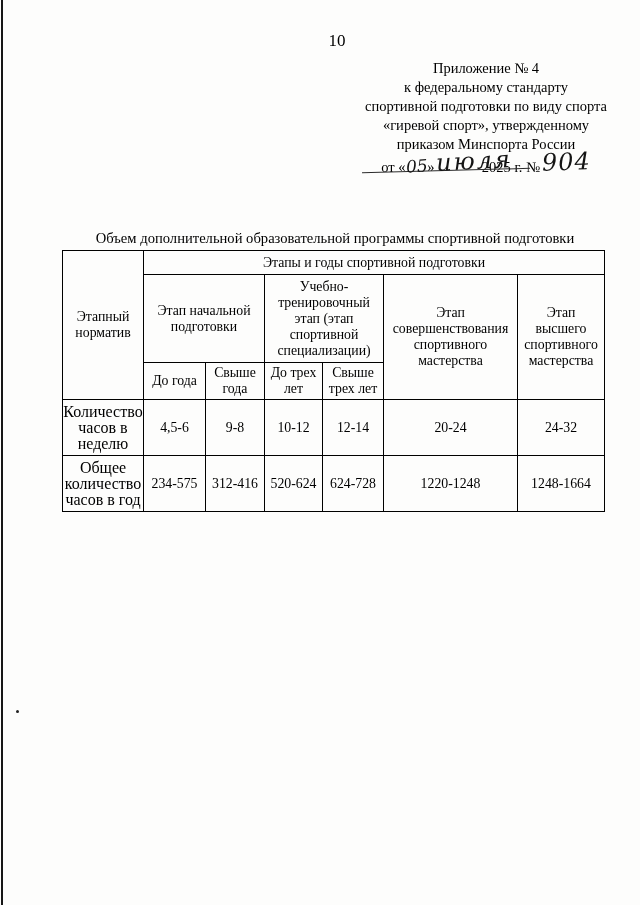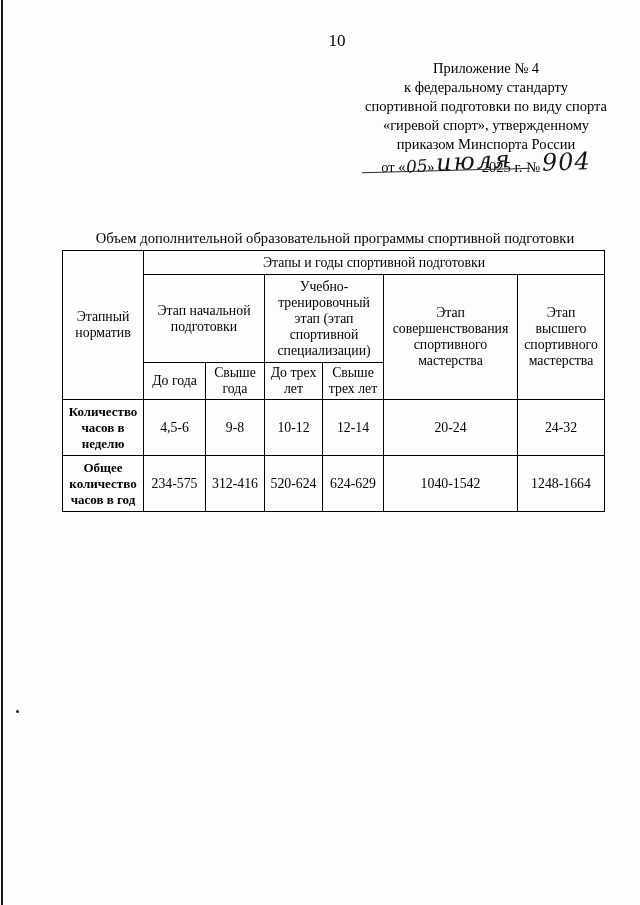--- a/index.html
+++ b/index.html
@@ -93,22 +93,22 @@
     vertical-align: middle;
     font-weight: normal;
     overflow: hidden;
     margin-top: 41px;
   }
   .doc-table tr.r1 th { height: 21px; }
   .doc-table tr.r2 th { height: 85px; }
   .doc-table tr.r3 th { height: 34px; }
   .doc-table tr.data td { height: 53px; }
   .doc-table td.rowlabel {
-    font-weight: bold;
-    font-size: 13px;
+    font-weight: normal;
+    font-size: 16px;
     padding: 0;
   }
 </style>
 </head>
 <body>
 
 <div class="page">
 
   <div class="scan-edge-left"></div>
   <div class="scan-dot"></div>
@@ -163,20 +163,20 @@
       <td>10-12</td>
       <td>12-14</td>
       <td>20-24</td>
       <td>24-32</td>
     </tr>
     <tr class="data">
       <td class="rowlabel">Общее количество часов в год</td>
       <td>234-575</td>
       <td>312-416</td>
       <td>520-624</td>
-      <td>624-629</td>
-      <td>1040-1542</td>
+      <td>624-728</td>
+      <td>1220-1248</td>
       <td>1248-1664</td>
     </tr>
   </tbody>
     </table>
 
 </div>
 
 </body></html>

